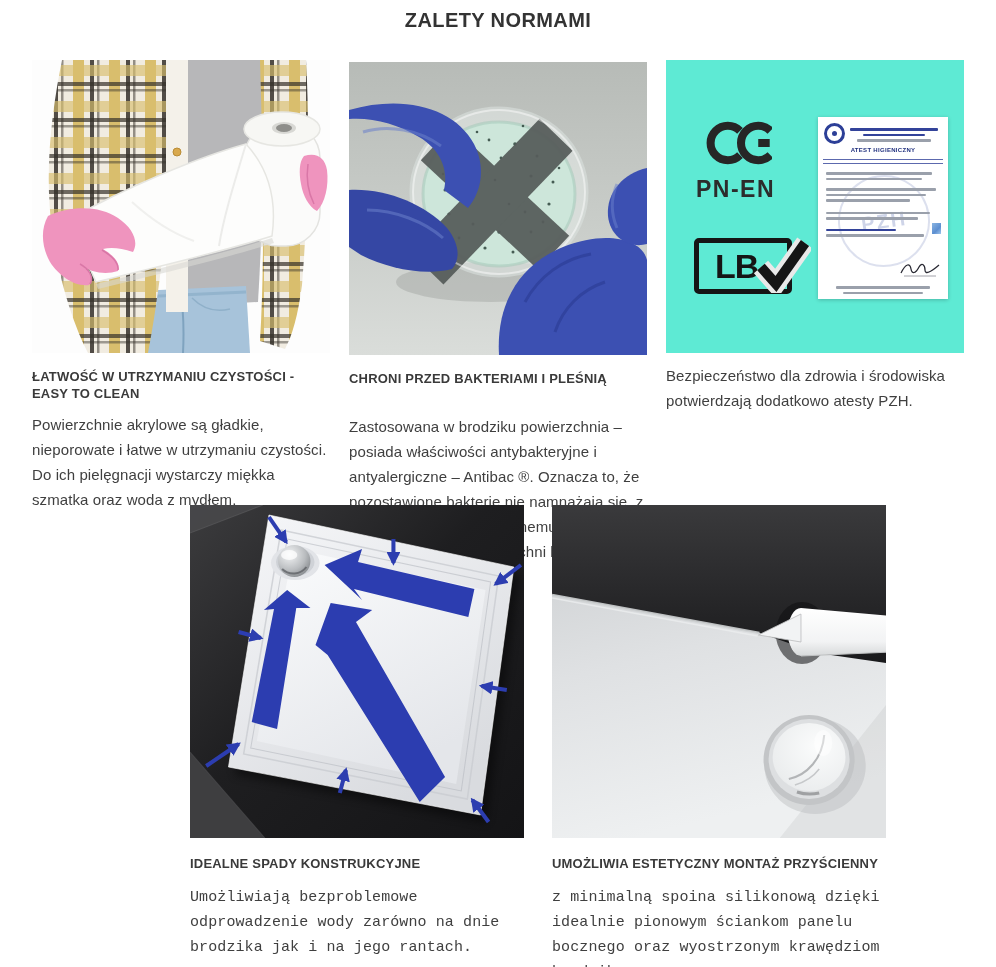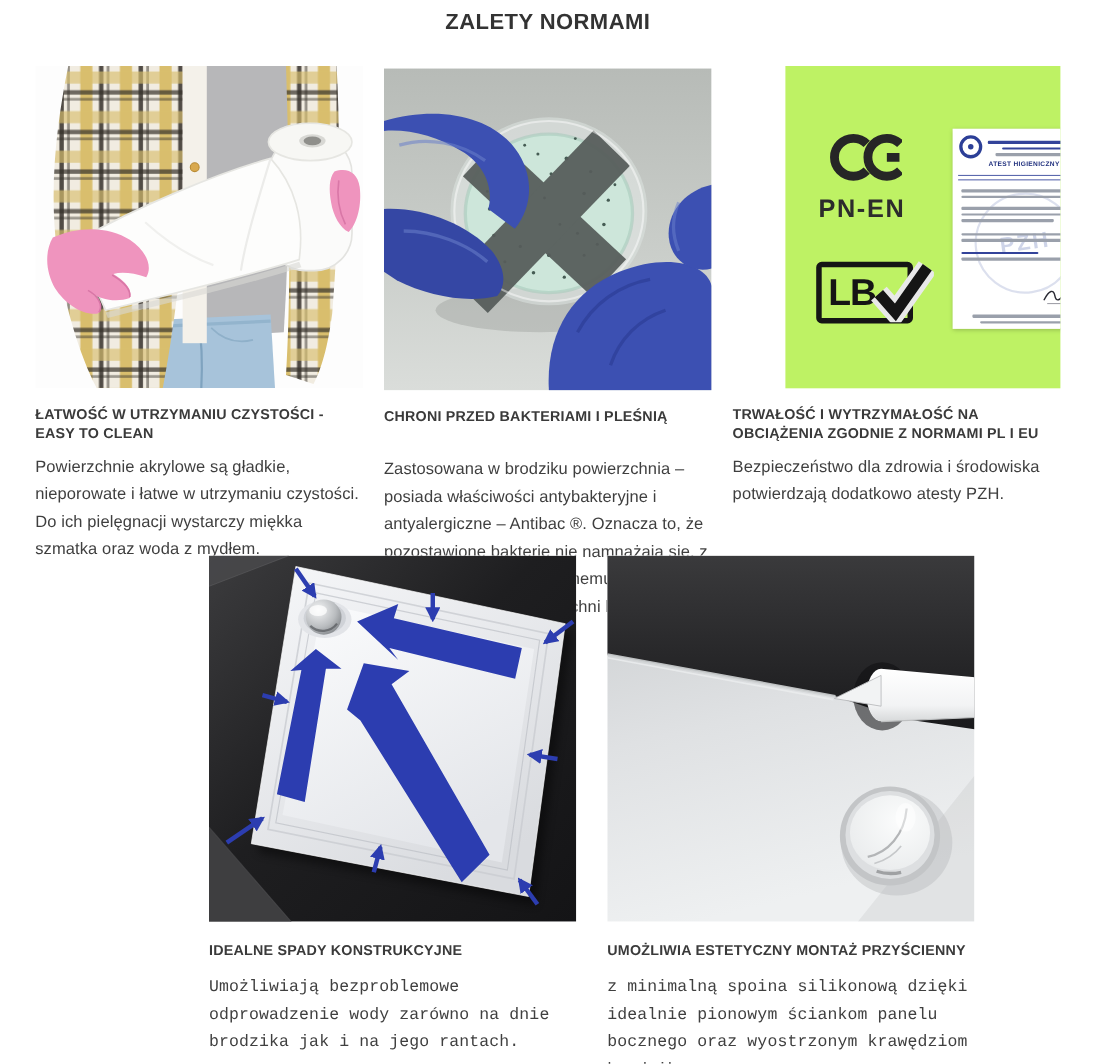--- a/index.html
+++ b/index.html
@@ -13,41 +13,41 @@
     font-size:20px;font-weight:700;letter-spacing:.4px;color:#333333;
   }
   .row{position:absolute;display:flex;}
   .row-top{left:32px;top:60px;width:932px;gap:17px;}
   .row-bottom{left:190px;top:505px;gap:28px;}
   .card{flex:1;min-width:0;}
   .card-b{width:334px;flex:none;}
   .img{position:relative;overflow:hidden;height:293px;background:#fff;}
   .card-b .img{height:333px;}
   .img svg.art{display:block;width:100%;height:100%;}
-  .cert-bg{background:#bef264;margin-left:48px;}
+  .cert-bg{background:#5eead4;}
   h3.feat-title{
     margin:15px 0 0;font-size:13px;line-height:17px;height:34px;overflow:hidden;
     font-weight:700;color:#3a3a3a;letter-spacing:.2px;text-transform:uppercase;
   }
   .row-bottom h3.feat-title{margin-top:17px;height:17px;}
   p.feat-body{
     margin:10px 0 0;font-size:15px;line-height:25px;color:#3f3f3f;letter-spacing:.1px;
   }
   .row-bottom p.feat-body{margin-top:13px;font-family:Liberation Mono, monospace;}
 
   
   .ce-mark{position:absolute;left:36px;top:54px;width:70px;height:58px;}
   .pnen{
     position:absolute;left:30px;top:116px;font-size:23px;font-weight:600;
     letter-spacing:1.5px;color:#2c2c2c;
   }
   .lb-box{
     position:absolute;left:28px;top:178px;width:72px;height:46px;
     border:5px solid #151515;border-radius:5px;background:transparent;
-    display:flex;align-items:center;padding-left:6px;
+    display:flex;align-items:center;padding-left:16px;
   }
   .lb-text{font-size:34px;font-weight:800;color:#151515;letter-spacing:-1px;line-height:1;}
   .lb-check{position:absolute;right:-24px;top:-8px;width:58px;height:58px;}
   .cert{
     position:absolute;left:152px;top:57px;width:130px;height:182px;background:#ffffff;
     box-shadow:0 1px 4px rgba(0,0,0,.22);
   }
   .cert-seal{
     position:absolute;left:6px;top:6px;width:15px;height:15px;border-radius:50%;
     border:3px solid #2c3f97;
@@ -251,21 +251,20 @@
         <svg class="cert-sig" viewBox="0 0 44 20" data-interactable="false">
           <path d="M3,14 C8,4 12,4 13,10 C14,16 18,14 21,8 C24,3 27,6 27,11 C27,16 33,13 41,6" stroke="#2a2a34" stroke-width="1.3" fill="none"></path>
           <path d="M6,17 L38,17" stroke="#8b8b95" stroke-width=".8"></path>
         </svg>
         <div class="cert-footlines" data-interactable="false">
           <div class="bar" style="width:94px" data-interactable="false"></div>
           <div class="bar" style="width:80px" data-interactable="false"></div>
         </div>
       </div>
     </div>
-    <h3 class="feat-title" data-interactable="false">TRWAŁOŚĆ I WYTRZYMAŁOŚĆ NA OBCIĄŻENIA ZGODNIE Z NORMAMI PL I EU</h3>
     <p class="feat-body" data-interactable="false">Bezpieczeństwo dla zdrowia i środowiska potwierdzają dodatkowo atesty PZH.</p>
   </figure>
 </div>
 
 <div class="row row-bottom" data-interactable="false">
 
   <figure class="card-b" style="margin:0" data-interactable="false">
     <div class="img" data-interactable="false">
       <svg class="art" viewBox="0 0 330 333" preserveAspectRatio="none" data-interactable="false">
         <defs>

